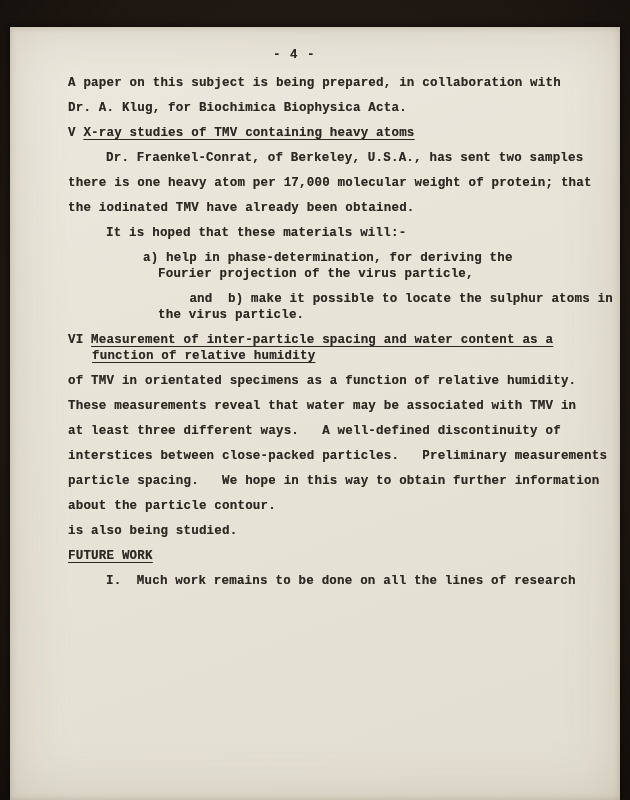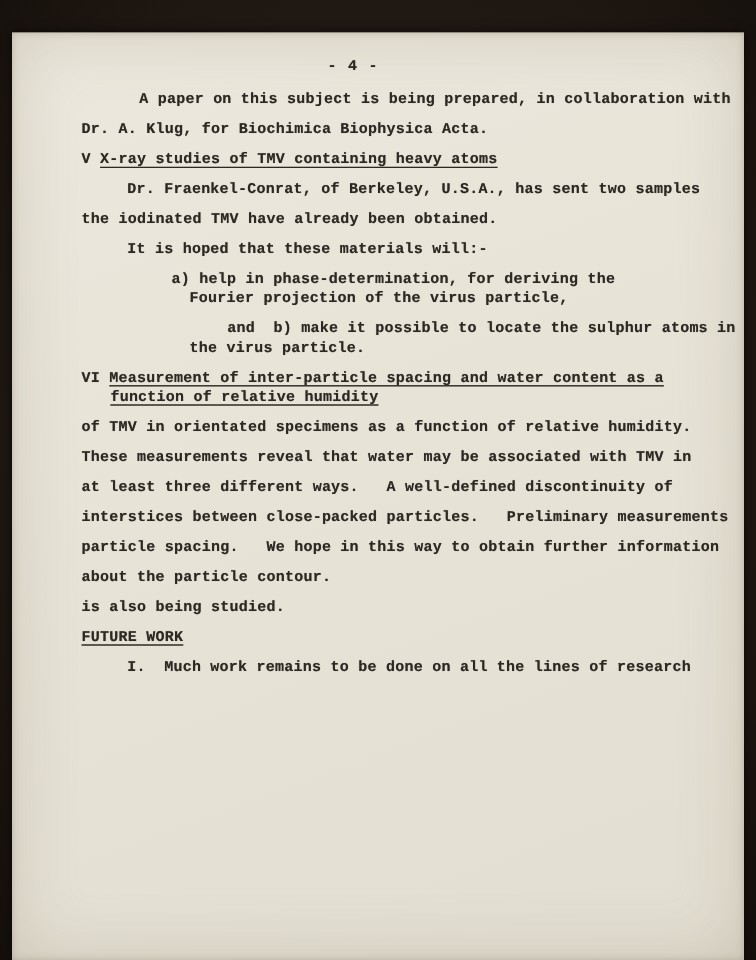--- a/index.html
+++ b/index.html
@@ -43,21 +43,21 @@
     letter-spacing: 0.2px;
     text-shadow: 0 0 0.6px rgba(44,40,34,0.55);
   }
   .line {
     white-space: pre;
   }
   .pageno {
     padding-left: 205px;
     letter-spacing: 1px;
   }
-  .first { margin-top: 13px; margin-left: 48px; }
+  .first { margin-top: 13px; }
   .dbl { margin-top: 10px; }
   .sng { margin-top: 1px; }
   .u {
     text-decoration: underline;
     text-underline-offset: 2.5px;
     text-decoration-thickness: 1px;
     text-align: right;
   }
   .indent-para { padding-left: 38px; }
   .indent-a    { padding-left: 75px; }
@@ -74,20 +74,21 @@
   <div class="content">
 
     <div class="line pageno">- 4 -</div>
 
     <div class="line first"><span>A paper on this subject is being prepared, in collaboration with</span></div>
     <div class="line dbl"><span>Dr. A. Klug, for Biochimica Biophysica Acta.</span></div>
 
     <div class="line dbl"><span>V </span><span class="u">X-ray studies of TMV containing heavy atoms</span></div>
 
     <div class="line dbl indent-para"><span>Dr. Fraenkel-Conrat, of Berkeley, U.S.A., has sent two samples</span></div>
+    <div class="line dbl"><span>there is one heavy atom per 17,000 molecular weight of protein; that</span></div>
     <div class="line dbl"><span>the iodinated TMV have already been obtained.</span></div>
 
     <div class="line dbl indent-para"><span>It is hoped that these materials will:-</span></div>
 
     <div class="line dbl indent-a"><span>a) help in phase-determination, for deriving the</span></div>
     <div class="line sng indent-cont"><span>Fourier projection of the virus particle,</span></div>
     <div class="line dbl indent-and"><span>and  b) make it possible to locate the sulphur atoms in</span></div>
     <div class="line sng indent-cont"><span>the virus particle.</span></div>
 
     <div class="line dbl"><span>VI </span><span class="u">Measurement of inter-particle spacing and water content as a</span></div>

